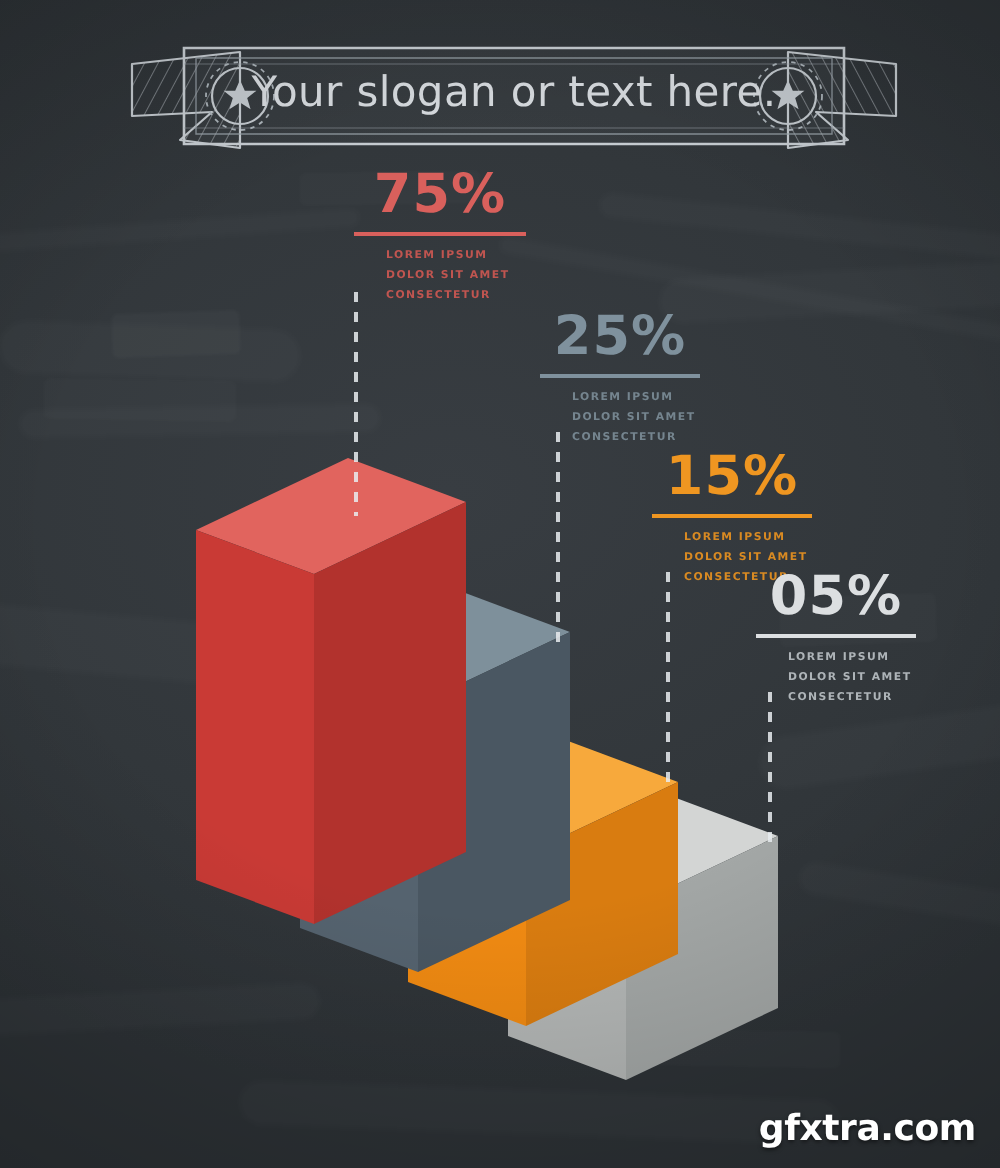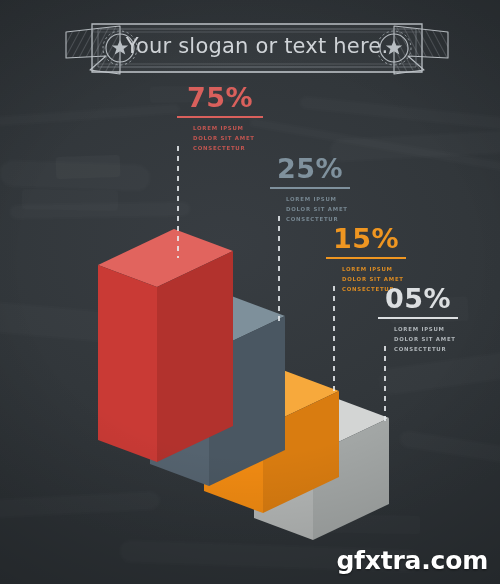--- a/index.html
+++ b/index.html
@@ -91,21 +91,21 @@
   
   #chart { position: absolute; left: 0; top: 0; width: 500px; height: 584px; }
   #chart svg { display: block; }
 
   
   .watermark {
     position: absolute;
     right: 12px; bottom: 9px;
     color: #ffffff;
     font-family: "DejaVu Sans", sans-serif;
-    font-size: 25px;
+    font-size: 18px;
     font-weight: bold;
     letter-spacing: -0.2px;
     text-shadow: 0 1px 2px rgba(0,0,0,0.55);
   }
 </style>
 </head>
 <body>
 
 <div id="stage">
 

